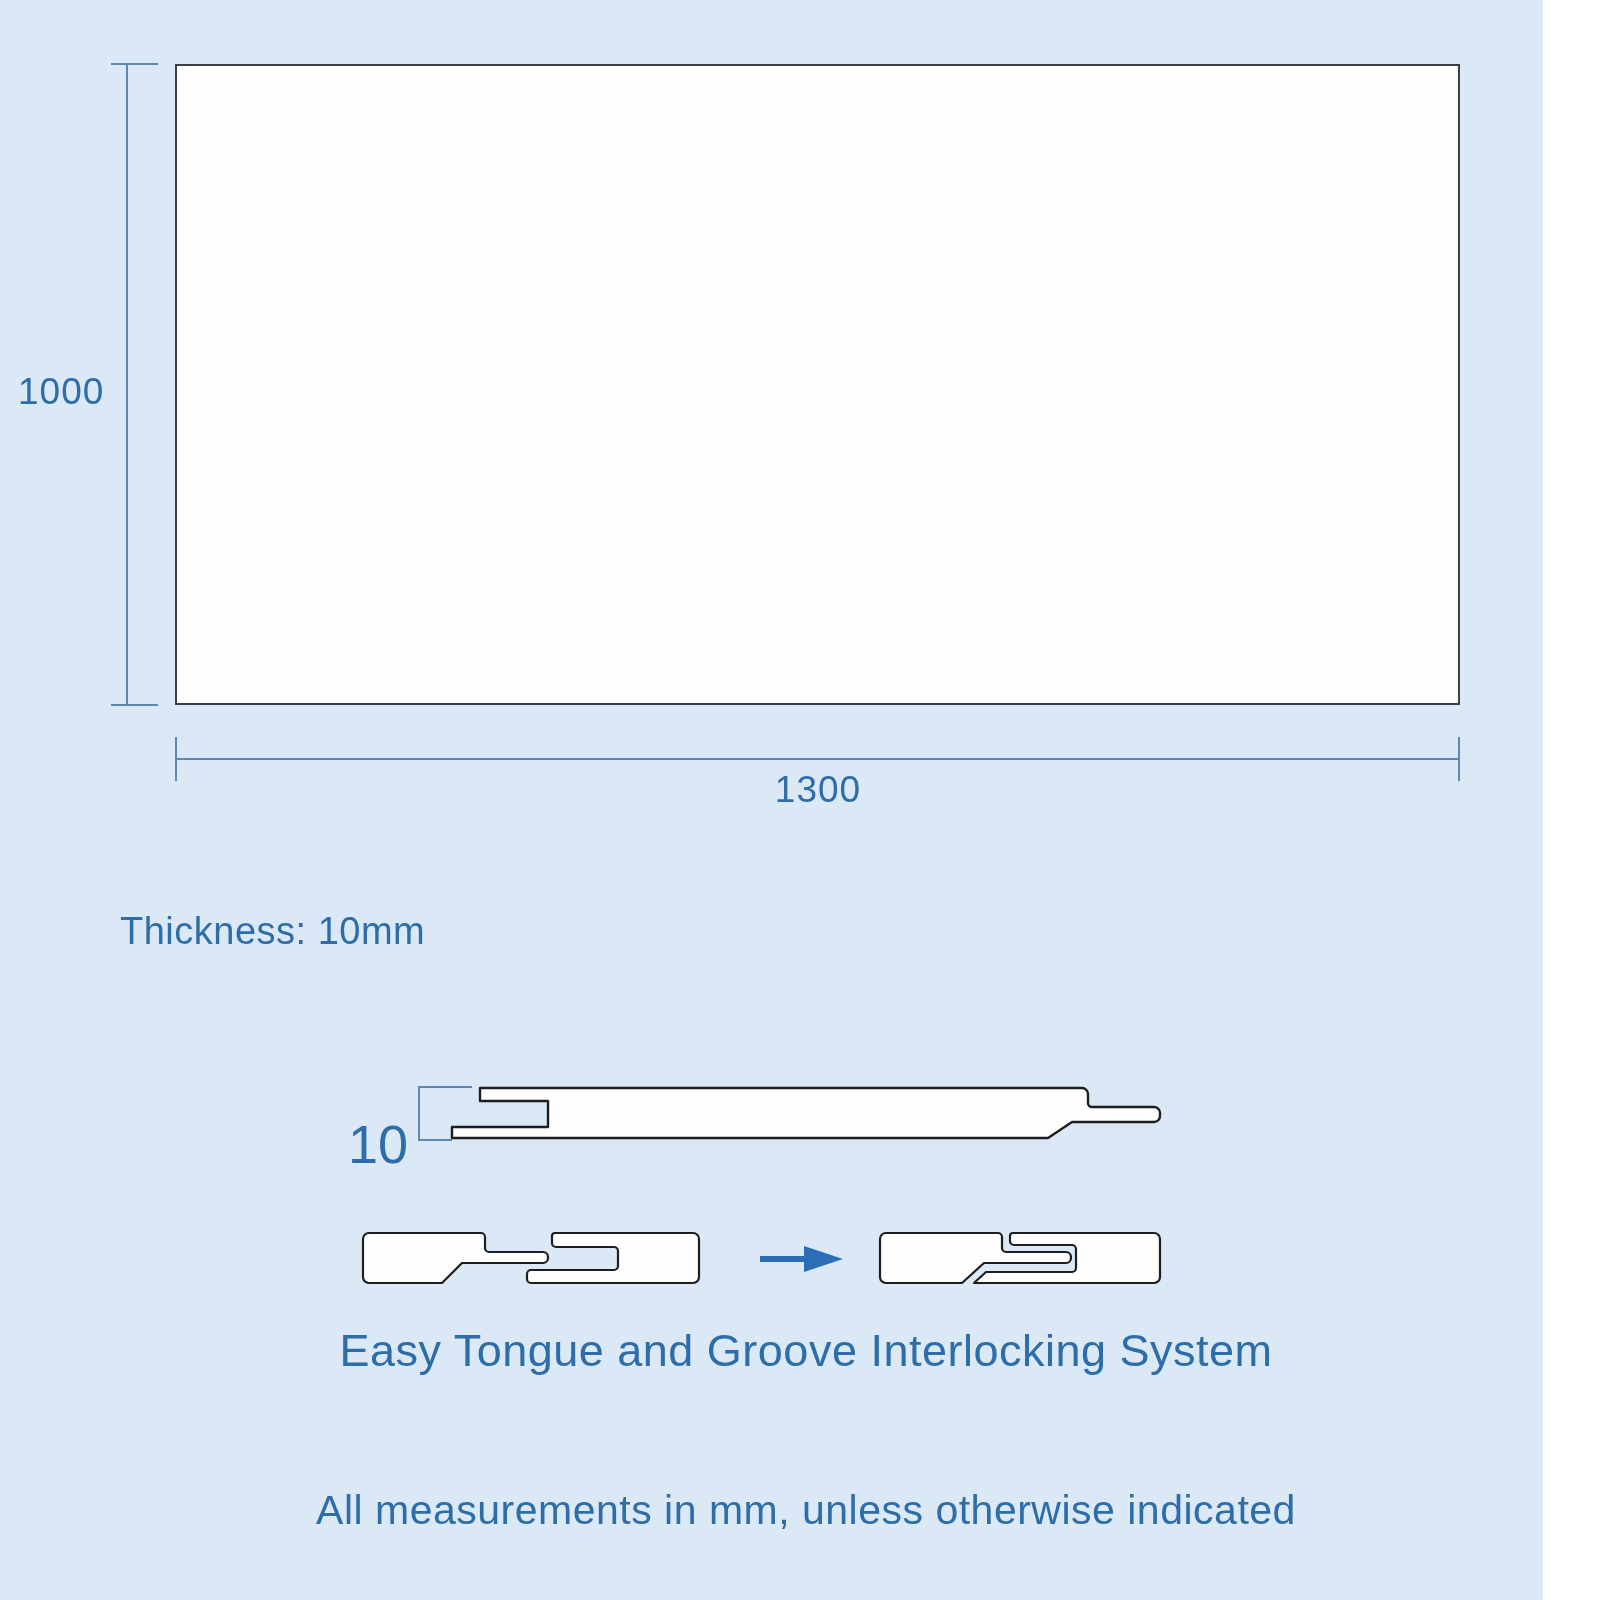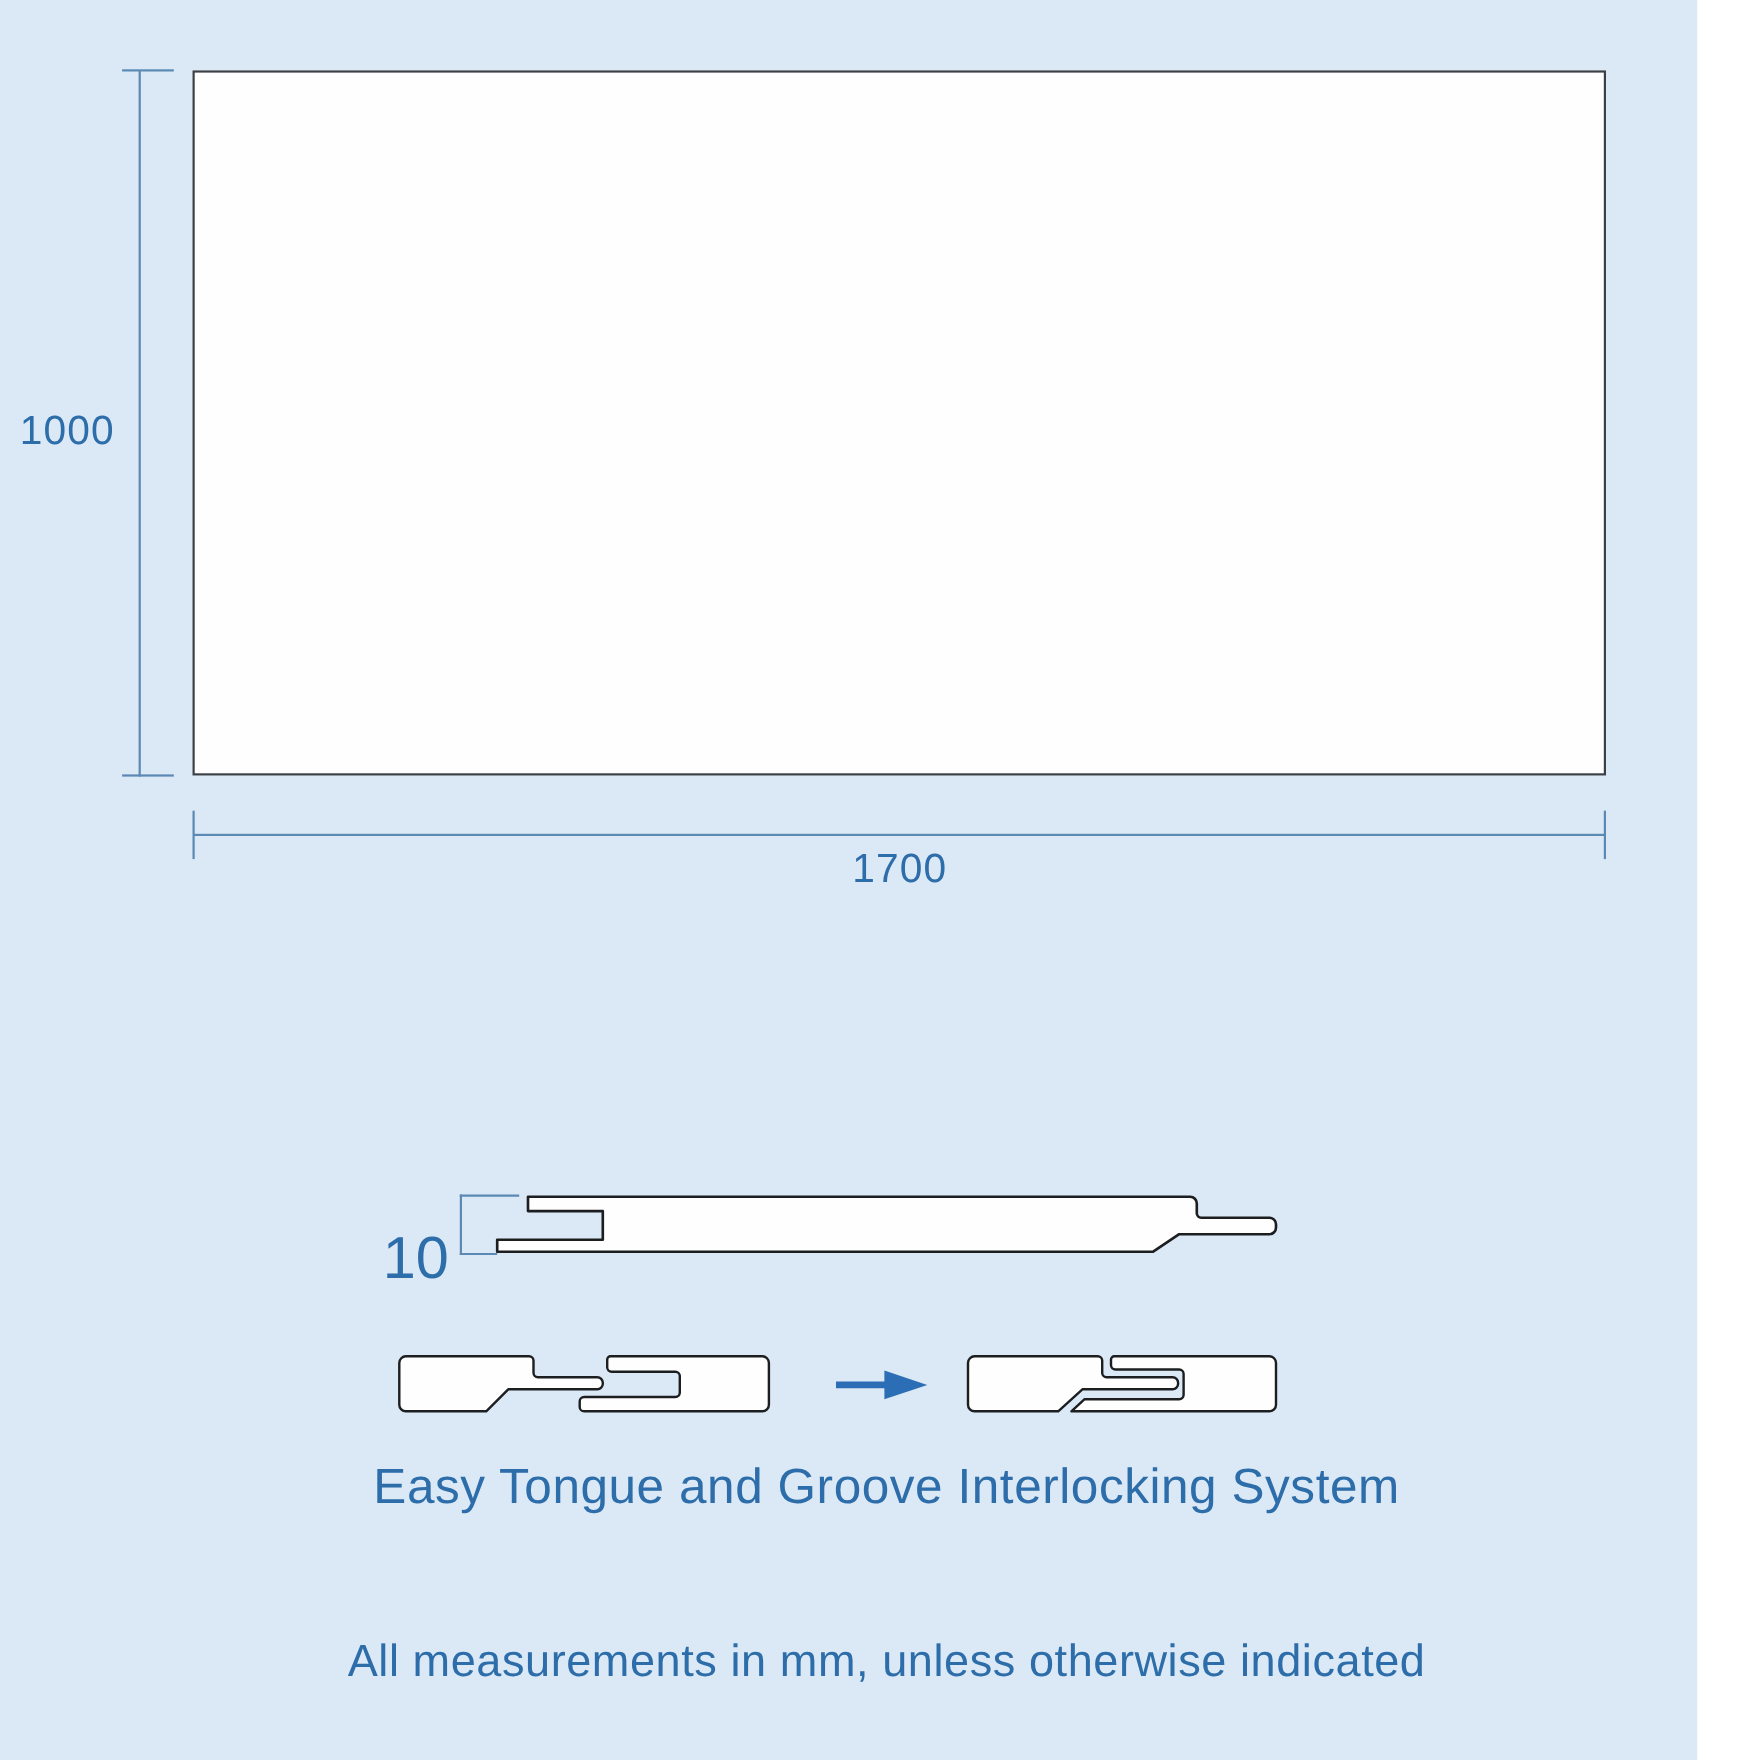--- a/index.html
+++ b/index.html
@@ -73,22 +73,23 @@
   <div class="abs panel-face"></div>
 
   <div class="abs dimline v-line"></div>
   <div class="abs dimline v-tick-top"></div>
   <div class="abs dimline v-tick-bottom"></div>
   <div class="abs dim-text label-1000">1000</div>
 
   <div class="abs dimline h-line"></div>
   <div class="abs dimline h-tick-left"></div>
   <div class="abs dimline h-tick-right"></div>
-  <div class="abs dim-text label-2400">1700</div>
+  <div class="abs dim-text label-2400">1300</div>
 
+  <div class="abs thickness-note">Thickness: 10mm</div>
 
   <div class="abs profile-dim-label">10</div>
 
   <svg class="abs profile-svg" width="780" height="75" viewBox="400 1075 780 75">
 
     <g>
       <line class="dim-stroke" x1="419" y1="1086" x2="419" y2="1141"></line>
       <line class="dim-stroke" x1="418" y1="1087" x2="472" y2="1087"></line>
       <line class="dim-stroke" x1="418" y1="1140" x2="452" y2="1140"></line>
     </g>

